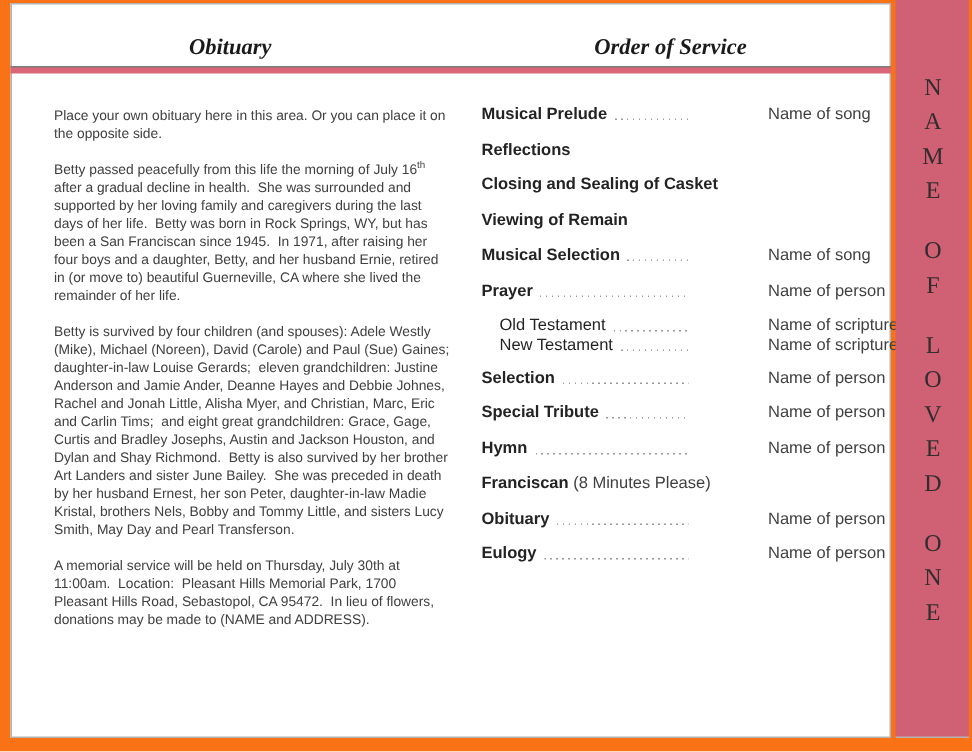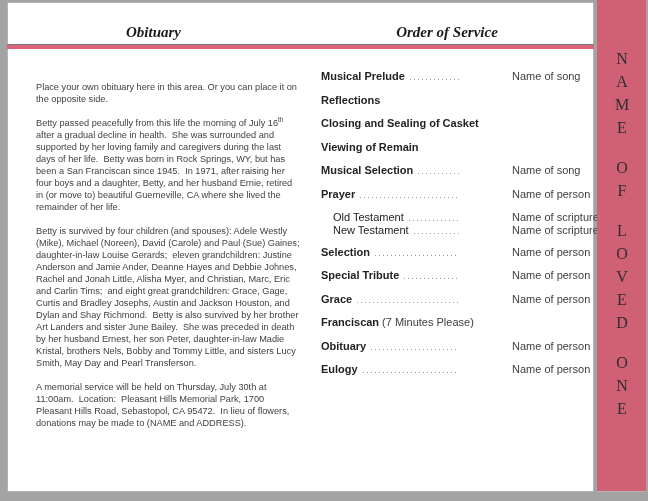--- a/index.html
+++ b/index.html
@@ -1,38 +1,38 @@
 <!DOCTYPE html>
 <html style="--accent_pink: #d06074; --divider_pink: #da6579; --divider_gray: #7c7c7c; --page_border: #b3b3b3; --leader_dot: #9a9a9a; --text_dark: #232323; --text_body: #404040; --banner_letter: #312d2f;"><head>
 <meta charset="utf-8">
 <style>
   html,body { margin:0; padding:0; background:#fff; }
   .canvas {
-    position:relative; width:648px; height:501px; background:#a3a3a3;
+    position:relative; width:648px; height:501px; background:#f97316;
     font-family:"Liberation Sans", sans-serif; overflow:hidden;
   }
   .sheet {
     position:absolute; left:7px; top:2px; width:587px; height:490px;
     box-sizing:border-box; border:1px solid var(--page_border,#b3b3b3); background:#fff;
   }
   .title {
     position:absolute; top:24px; font-family:"Liberation Serif", serif;
     font-weight:bold; font-style:italic; font-size:15px; color:#1a1a1a;
     text-align:center;
   }
   .title-left  { left:7px;  width:293px; }
   .title-right { left:300px; width:294px; }
   .divider {
     position:absolute; left:7px; top:44px; width:587px; height:5px;
     box-sizing:border-box; background:var(--divider_pink,#da6579);
     border-top:1.5px solid var(--divider_gray,#7c7c7c);
   }
   
   .obit {
-    position:absolute; left:36px; top:81px; width:265px;
+    position:absolute; left:36px; top:71px; width:265px;
     font-size:9.2px; line-height:12px; color:var(--text_body,#404040);
   }
   .obit p { margin:0 0 12px 0; white-space:pre-wrap; }
   .obit sup { font-size:6.5px; line-height:0; }
   
   .oos {
     position:absolute; left:321px; top:71px; width:269px;
     font-size:11px; color:var(--text_body,#404040);
   }
   .row { display:flex; align-items:flex-end; height:11px; margin-bottom:12.5px; }
@@ -132,28 +132,28 @@
       <span class="val">Name of person</span>
     </div>
 
     <div class="row">
       <span class="lbl">Special Tribute</span>
       <span class="leader"></span>
       <span class="val">Name of person</span>
     </div>
 
     <div class="row">
-      <span class="lbl">Grace</span>
+      <span class="lbl">Hymn</span>
       <span class="leader"></span>
       <span class="val">Name of person</span>
     </div>
 
     <div class="row">
       <span class="lbl">Franciscan</span>
-      <span class="note">(7 Minutes Please)</span>
+      <span class="note">(8 Minutes Please)</span>
     </div>
 
     <div class="row">
       <span class="lbl">Obituary</span>
       <span class="leader"></span>
       <span class="val">Name of person</span>
     </div>
 
     <div class="row">
       <span class="lbl">Eulogy</span>

